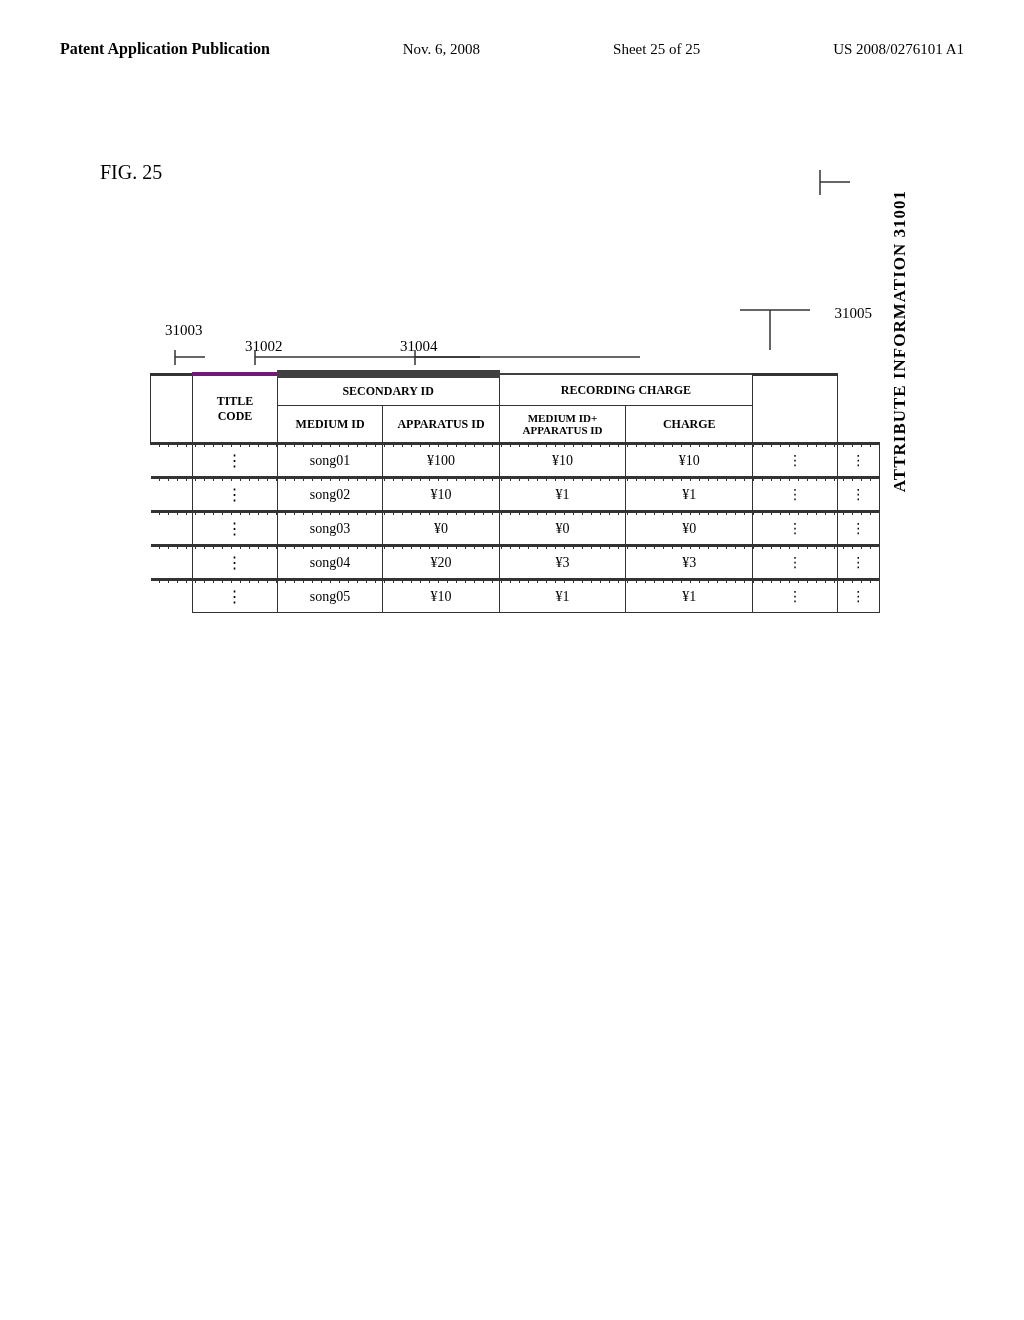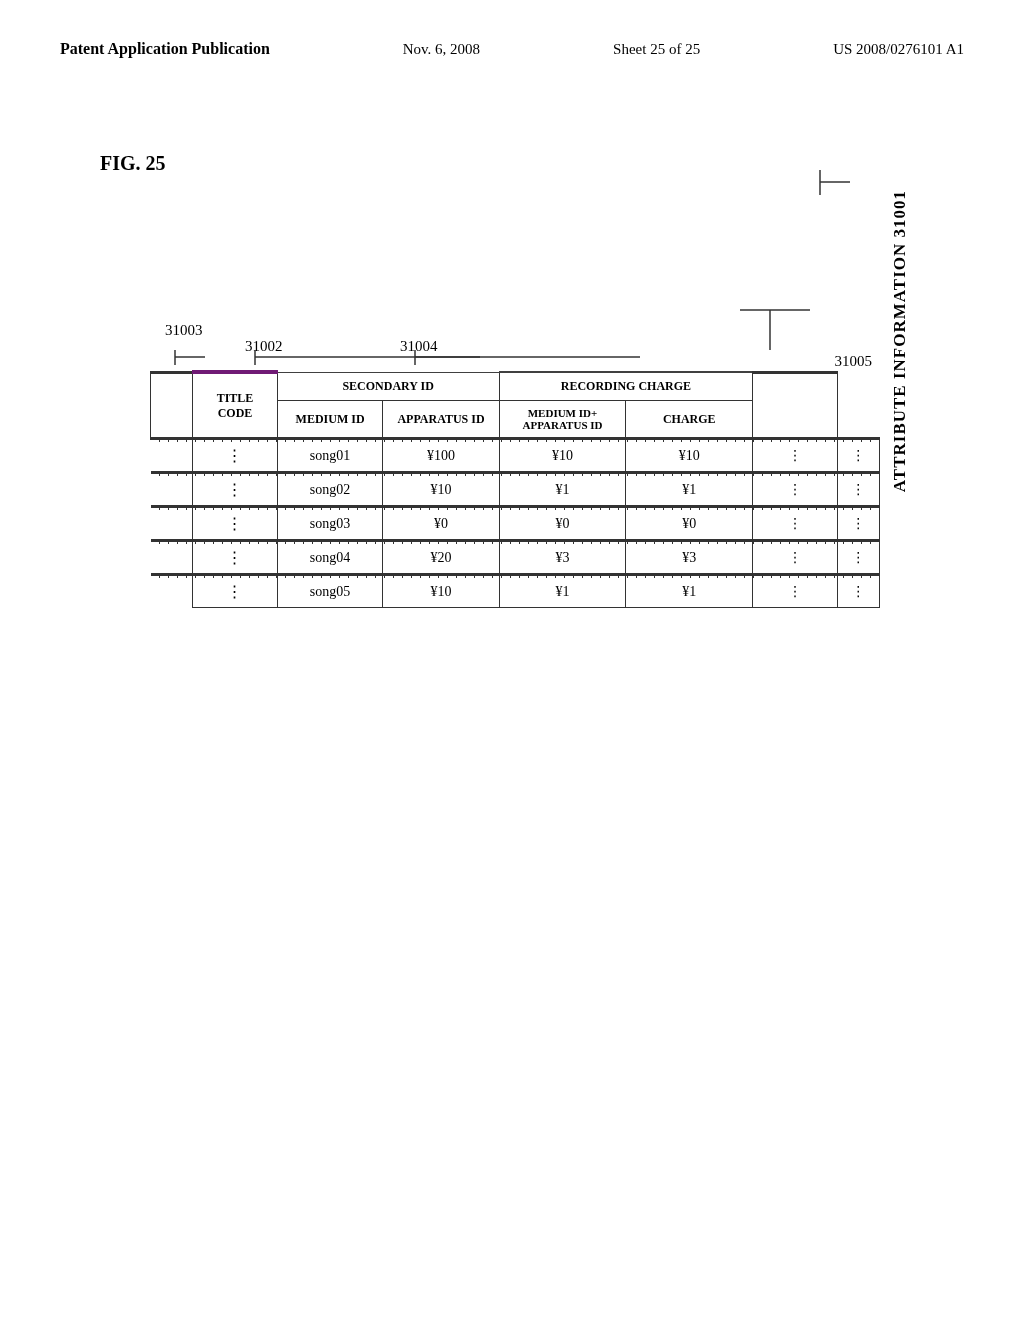--- a/index.html
+++ b/index.html
@@ -33,24 +33,24 @@
     .header-sheet {
       font-size: 15px;
     }
     .header-patent {
       font-size: 15px;
     }
 
     
     .fig-label {
       position: absolute;
-      top: 152px;
+      top: 161px;
       left: 100px;
       font-size: 20px;
-      font-weight: bold;
+      font-weight: normal;
       writing-mode: horizontal-tb;
     }
 
     
     .diagram-container {
       position: absolute;
       top: 110px;
       left: 150px;
       width: 780px;
       height: 1100px;
@@ -66,21 +66,20 @@
       font-size: 17px;
       font-weight: bold;
       letter-spacing: 1px;
     }
 
     .ref-31005 {
       position: absolute;
       top: 195px;
       right: 58px;
       font-size: 15px;
-      margin-top: 48px;
     }
 
     .ref-31002 {
       position: absolute;
       top: 228px;
       left: 95px;
       font-size: 15px;
     }
 
     .ref-31003 {
@@ -199,21 +198,21 @@
   <div class="ref-31002">31002</div>
   <div class="ref-31004">31004</div>
 
   <div class="table-wrapper">
     <table>
       <thead>
 
         <tr>
           <th class="col-dots" rowspan="2" style="border-top:3px solid #333;"></th>
           <th class="col-title" rowspan="2" style="border-top:4px solid #701a75; font-size:12px;">TITLE<br>CODE</th>
-          <th colspan="2" style="border-top:1px solid #404040; font-size:12px; font-weight:bold;text-align:center;">SECONDARY ID</th>
+          <th colspan="2" style="border-top:8px solid #404040; font-size:12px; font-weight:bold;text-align:center;">SECONDARY ID</th>
           <th colspan="2" style="border-top:2px solid #404040; font-size:12px; font-weight:bold;">RECORDING CHARGE</th>
           <th class="col-more" rowspan="2" style="border-top:3px solid #333;"></th>
         </tr>
 
         <tr>
           <th class="col-medium-id" style="font-size:12px;">MEDIUM ID</th>
           <th class="col-apparatus-id" style="font-size:12px;">APPARATUS ID</th>
           <th class="col-medium-apparatus" style="font-size:11px;">MEDIUM ID+<br>APPARATUS ID</th>
           <th class="col-charge" style="font-size:12px;">CHARGE</th>
         </tr>

